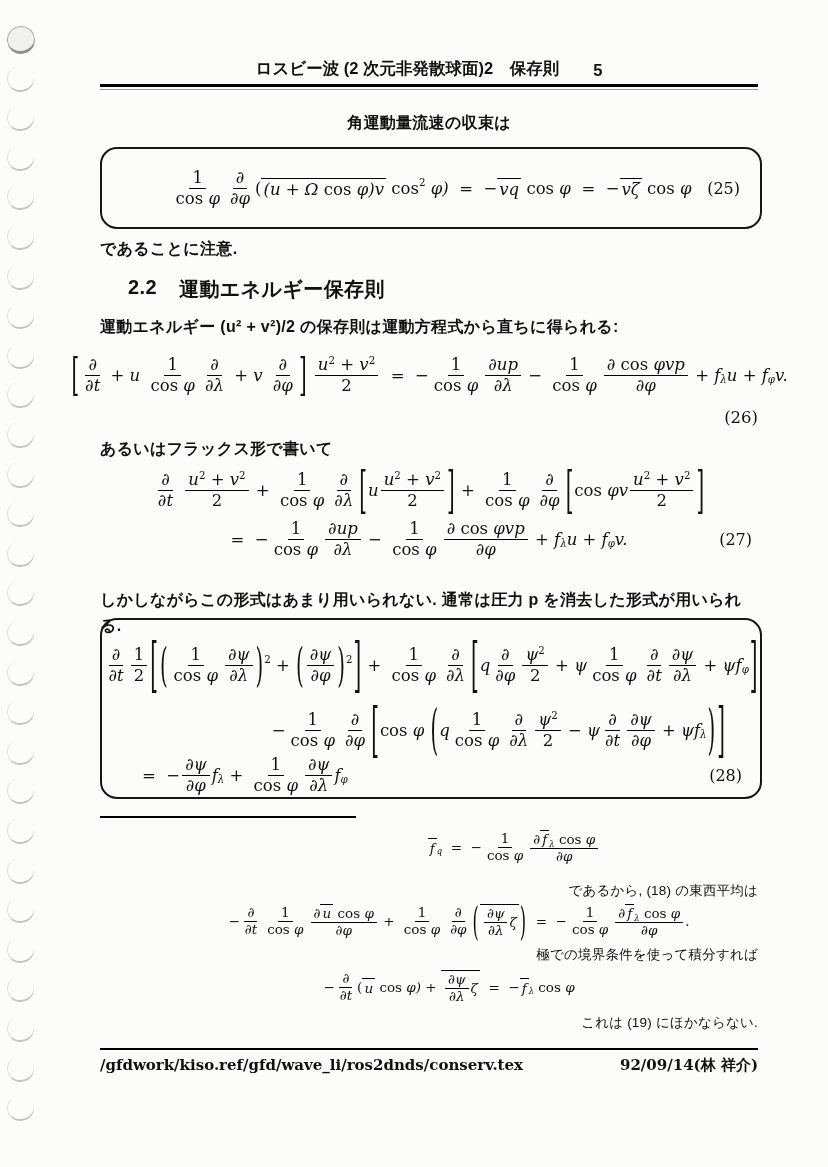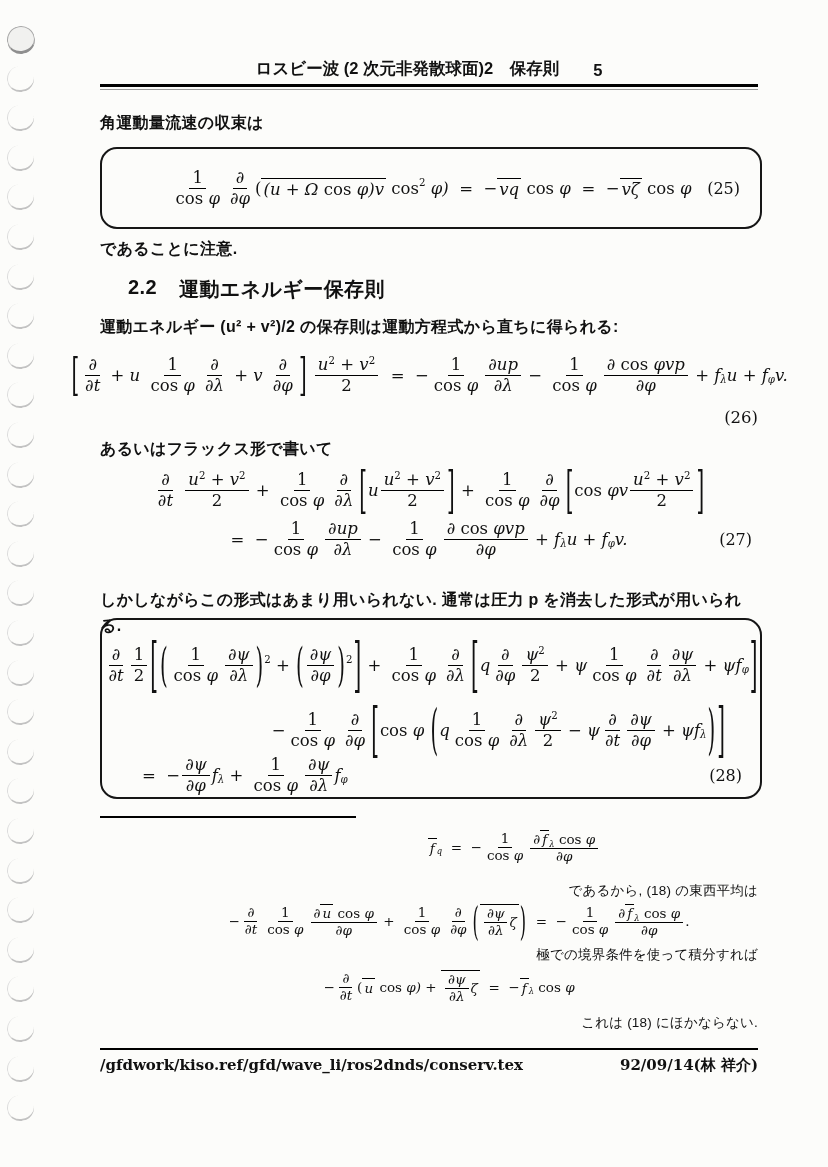--- a/index.html
+++ b/index.html
@@ -44,21 +44,21 @@
   .ov{display:inline-flex;align-items:center;border-top:1.5px solid #000;padding:1px 2px 0 2px;}
   .msup{font-size:.62em;position:relative;top:-.55em;}
   .msub{font-size:.62em;position:relative;top:.45em;}
   .mbig{display:inline-block;font-size:1.2em;font-weight:300;margin:0 1px;transform-origin:center;}
 
   
   .sec{top:276px;display:flex;font-size:20px;font-weight:700;letter-spacing:.4px;margin-left:28px;}
   .secnum{margin-right:22px;}
 
   
-  #p1{top:110px;} #p2{top:236px;} #p3{top:314px;} #p4{top:436px;} #p5{top:572px;margin-top:15px;}
+  #p1{top:110px;text-align:center;} #p2{top:236px;} #p3{top:314px;} #p4{top:436px;} #p5{top:572px;margin-top:15px;}
   #fn1{top:882px;} #fn2{top:946px;} #fn3{top:1014px;}
 
   
   .fnrule{position:absolute;left:100px;top:816px;width:256px;height:2px;background:#000;}
   .frule{top:1048px;height:2px;background:#000;}
   .footer{top:1056px;display:flex;justify-content:space-between;align-items:flex-start;
           font-family:"DejaVu Serif","Liberation Sans",serif;font-size:15px;font-weight:700;}
 
   
   .hole{position:absolute;left:7px;width:26px;height:24px;border-radius:50%;
@@ -142,21 +142,21 @@
 <div class="eqline math math-sm" style="top:898px;height:46px;padding-left:60px;box-sizing:border-box;">
   <span class="eqbody"><span class="mr">−</span><span class="frac"><span class="fnum"><span class="mi">∂</span></span><span class="fden"><span class="mi">∂t</span></span></span><span class="frac"><span class="fnum"><span class="mr">1</span></span><span class="fden"><span class="mr">cos </span><span class="mi">φ</span></span></span><span class="frac"><span class="fnum"><span class="mi">∂</span><span class="ov"><span class="mi">u</span></span><span class="mr"> </span><span class="mr">cos </span><span class="mi">φ</span></span><span class="fden"><span class="mi">∂φ</span></span></span><span class="mr"> + </span><span class="frac"><span class="fnum"><span class="mr">1</span></span><span class="fden"><span class="mr">cos </span><span class="mi">φ</span></span></span><span class="frac"><span class="fnum"><span class="mi">∂</span></span><span class="fden"><span class="mi">∂φ</span></span></span><span class="mbig mr" style="transform: scaleY(2.4);">(</span><span class="ov"><span class="frac"><span class="fnum"><span class="mi">∂ψ</span></span><span class="fden"><span class="mi">∂λ</span></span></span><span class="mi">ζ</span></span><span class="mbig mr" style="transform: scaleY(2.4);">)</span><span class="mr">  =  −</span><span class="frac"><span class="fnum"><span class="mr">1</span></span><span class="fden"><span class="mr">cos </span><span class="mi">φ</span></span></span><span class="frac"><span class="fnum"><span class="mi">∂</span><span class="ov"><span class="mi">f</span></span><span class="msub mi">λ</span><span class="mr"> </span><span class="mr">cos </span><span class="mi">φ</span></span><span class="fden"><span class="mi">∂φ</span></span></span><span class="mr">.</span></span>
 </div>
 
 <div class="blk jp-sm" id="fn2">極での境界条件を使って積分すれば</div>
 
 <div class="eqline math math-sm" style="top:966px;height:42px;padding-left:40px;box-sizing:border-box;">
   <span class="eqbody"><span class="mr">−</span><span class="frac"><span class="fnum"><span class="mi">∂</span></span><span class="fden"><span class="mi">∂t</span></span></span><span class="mr">(</span><span class="ov"><span class="mi">u</span></span><span class="mr"> </span><span class="mr">cos </span><span class="mi">φ) + </span><span class="ov"><span class="frac"><span class="fnum"><span class="mi">∂ψ</span></span><span class="fden"><span class="mi">∂λ</span></span></span><span class="mi">ζ</span></span><span class="mr">  =  −</span><span class="ov"><span class="mi">f</span></span><span class="msub mi">λ</span><span class="mr"> </span><span class="mr">cos </span><span class="mi">φ</span></span>
 </div>
 
-<div class="blk jp-sm" id="fn3">これは (18) にほかならない.</div>
+<div class="blk jp-sm" id="fn3">これは (19) にほかならない.</div>
 
 <div class="blk frule"></div>
 <div class="blk footer">
   <span>/gfdwork/kiso.ref/gfd/wave_li/ros2dnds/conserv.tex</span>
   <span>92/09/14(林 祥介)</span>
 </div>
 
 <div class="hole hole0" style="top: 26px;"></div>
 <div class="hole" style="top: 65.6px;"></div>
 <div class="hole" style="top: 105.2px;"></div>

